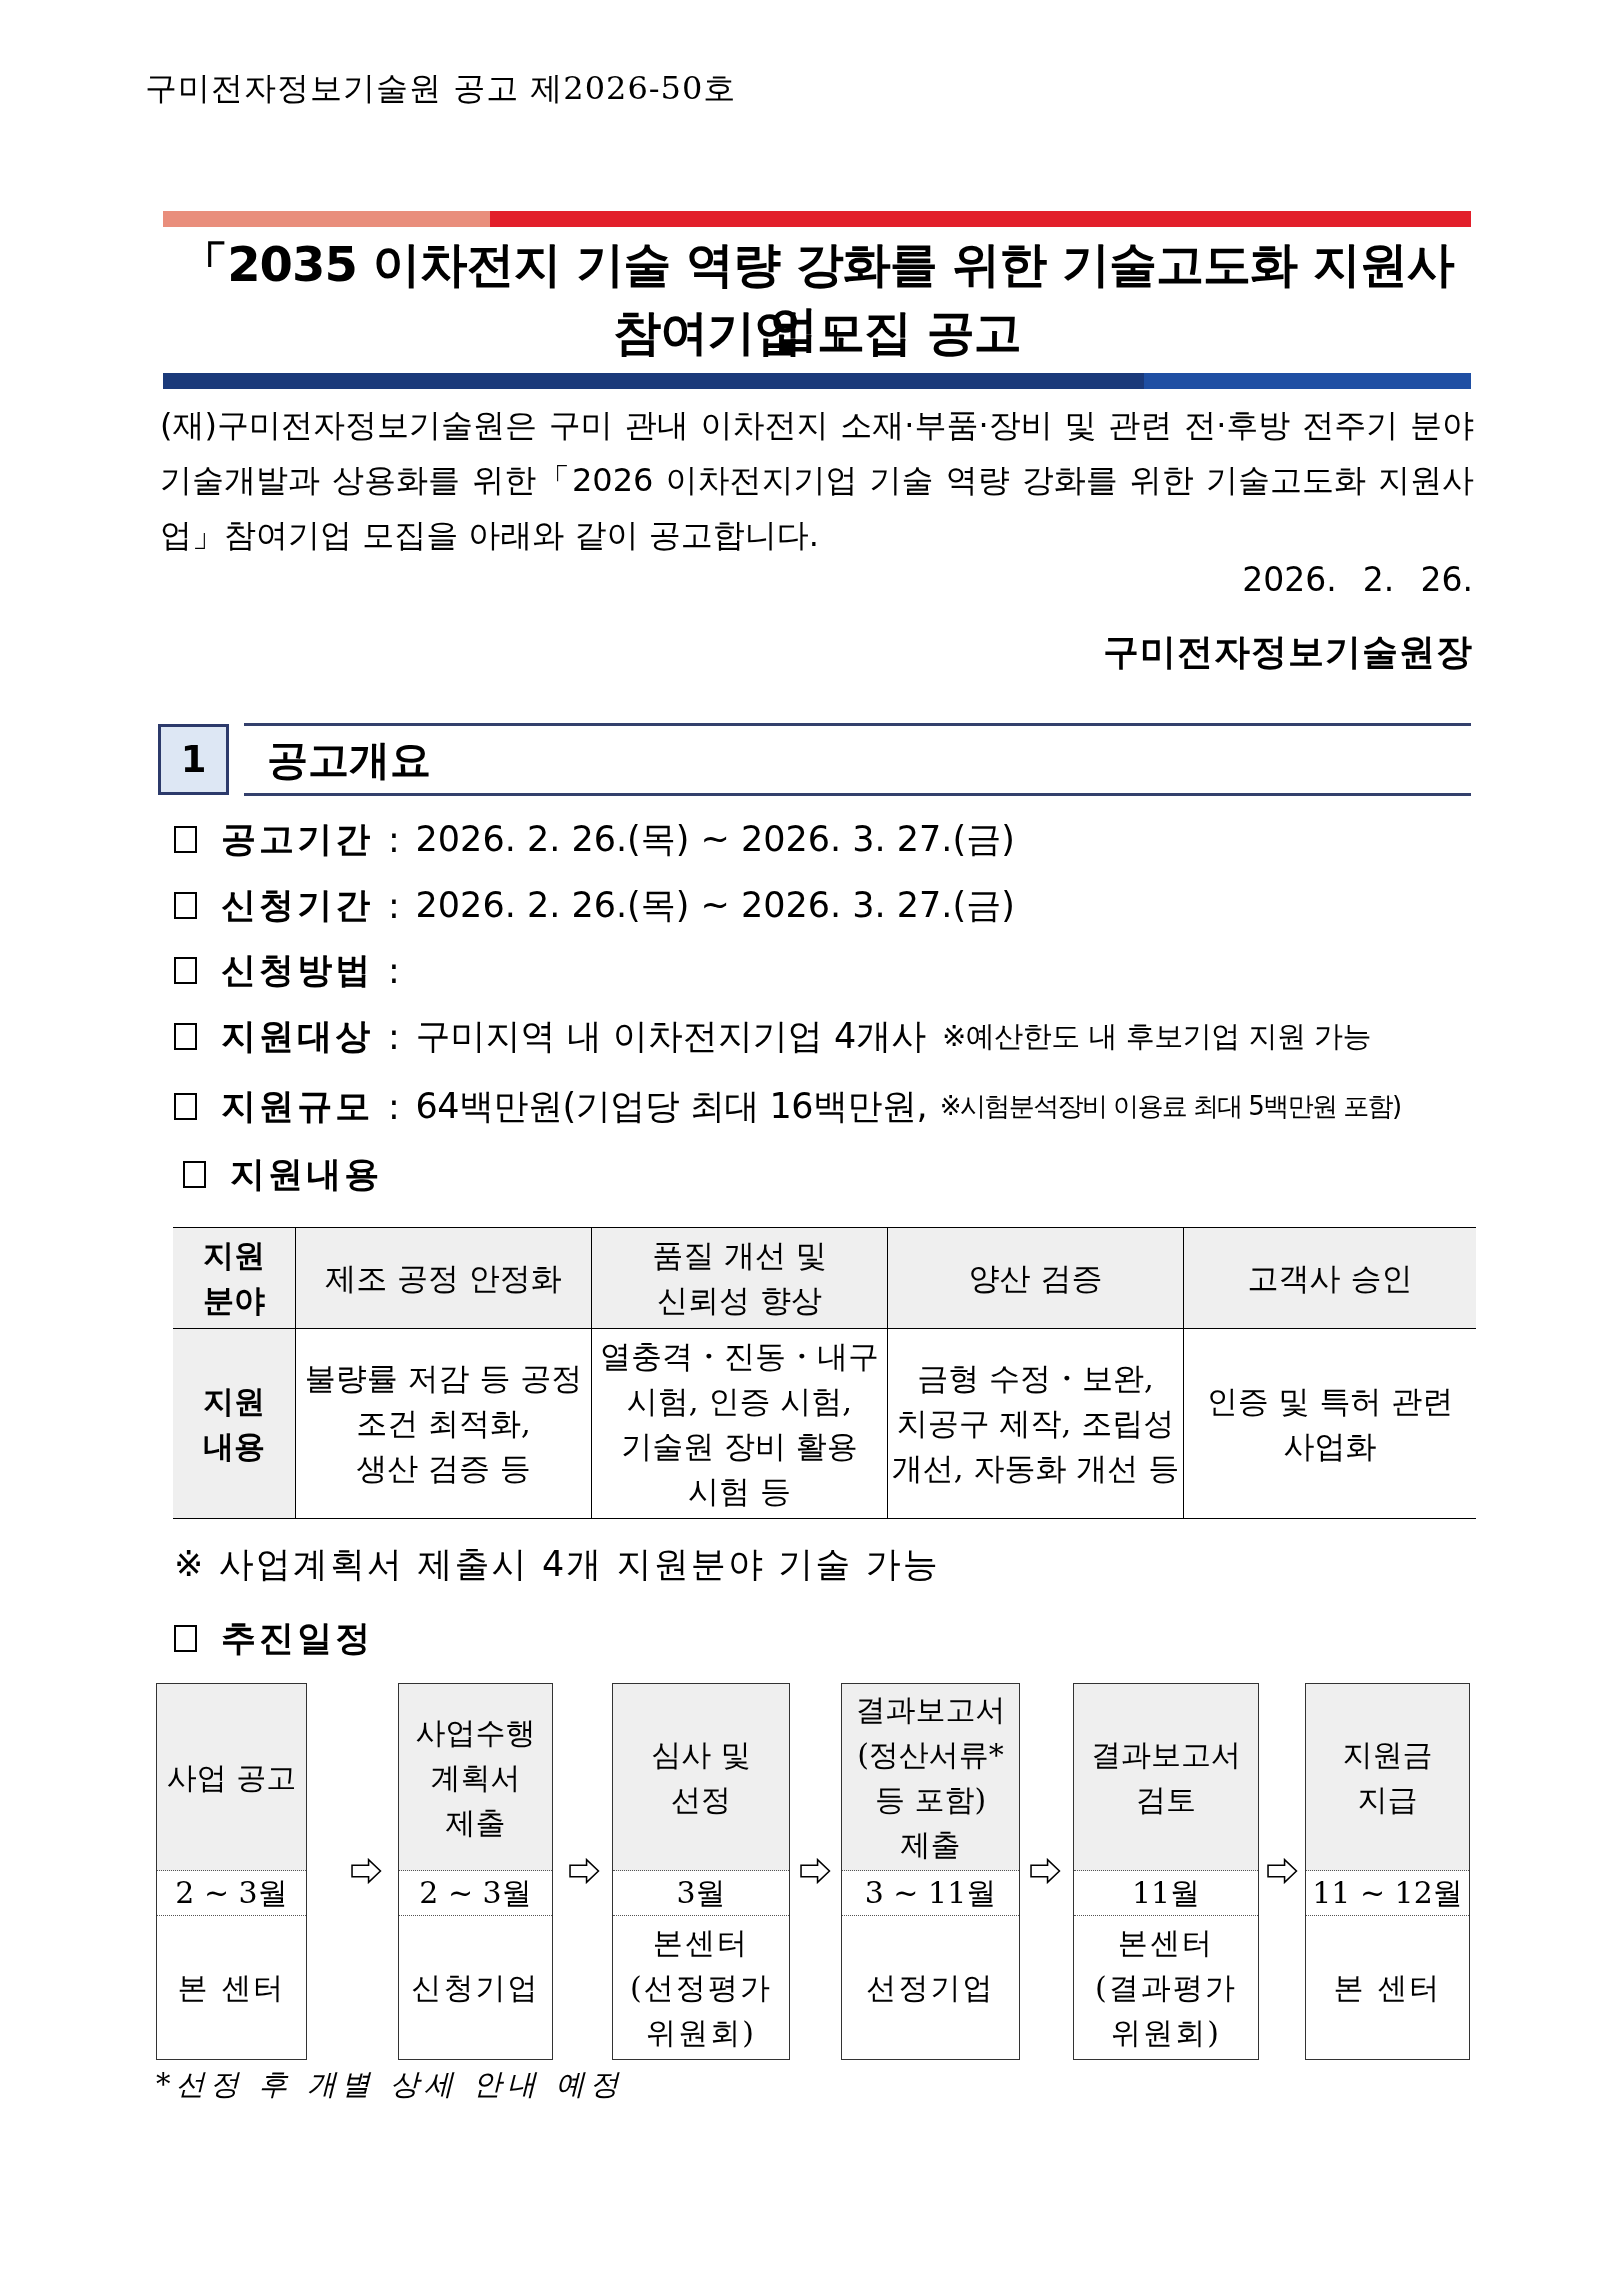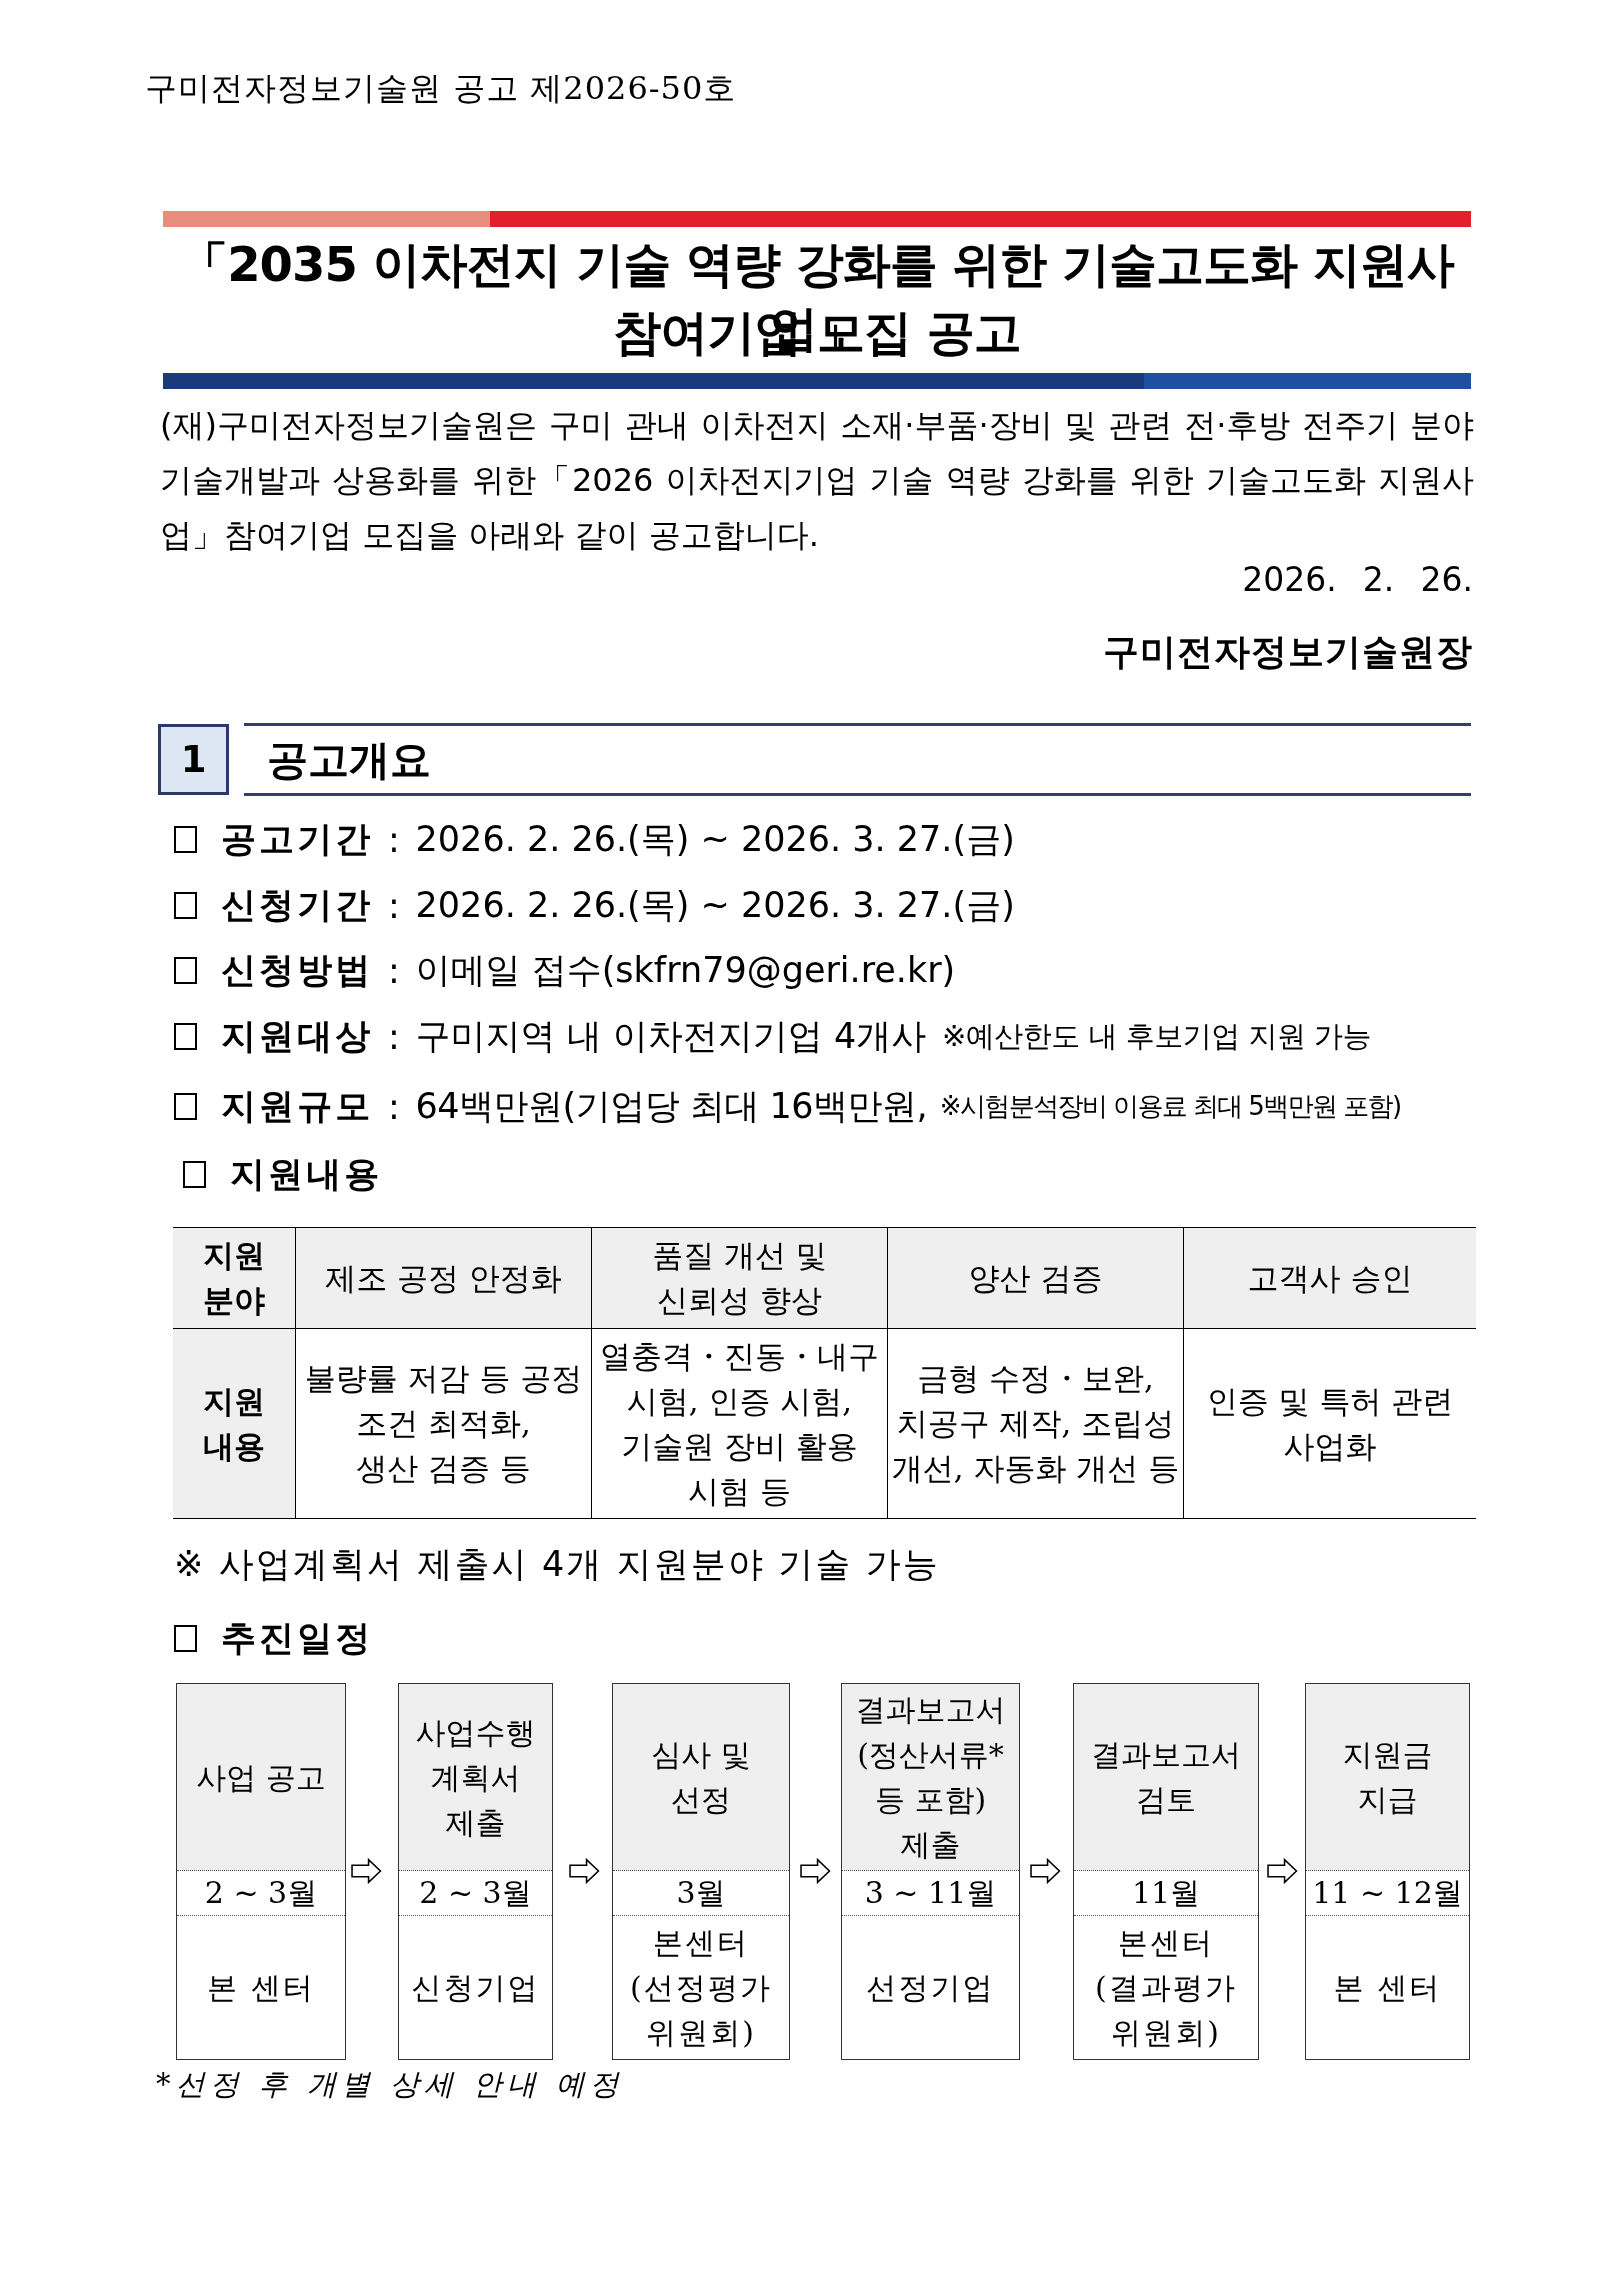--- a/index.html
+++ b/index.html
@@ -89,21 +89,20 @@
 <div class="abs item" style="top:882px;">
   <span class="checkbox"></span>
   <span class="label">신청기간</span>
   <span class="colon">:</span>
   <span>2026. 2. 26.(목) ~ 2026. 3. 27.(금)</span>
 </div>
 <div class="abs item" style="top:947px;">
   <span class="checkbox"></span>
   <span class="label">신청방법</span>
   <span class="colon">:</span>
-  <span>이메일 접수(skfrn79@geri.re.kr)</span>
 </div>
 <div class="abs item" style="top:1013px;">
   <span class="checkbox"></span>
   <span class="label">지원대상</span>
   <span class="colon">:</span>
   <span>구미지역 내 이차전지기업 4개사</span>
   <span class="note" style="margin-left:15.7px;">※예산한도 내 후보기업 지원 가능</span>
 </div>
 <div class="abs item" style="top:1083px;">
   <span class="checkbox"></span>
@@ -147,21 +146,21 @@
 </tbody>
   </table>
 
 <div class="abs footnote1">※ 사업계획서 제출시 4개 지원분야 기술 가능</div>
 
 <div class="abs item" style="top:1615px;">
   <span class="checkbox"></span>
   <span class="label">추진일정</span>
 </div>
 
-<div class="flow-box" style="left:176px; width:170px;">
+<div class="flow-box" style="left:156px; width:151px;">
   <div class="top">사업 공고</div>
   <div class="mid">2 ~ 3월</div>
   <div class="bot">본 센터</div>
 </div>
 <svg class="flow-arrow" style="left:351px;" viewBox="0 0 60 50">
     <path d="M2 14 H34 V3 L57 25 L34 47 V36 H2 Z" fill="#fff" stroke="#000" stroke-width="3"></path>
   </svg>
 
 <div class="flow-box" style="left:398px; width:155px;">
   <div class="top">사업수행

